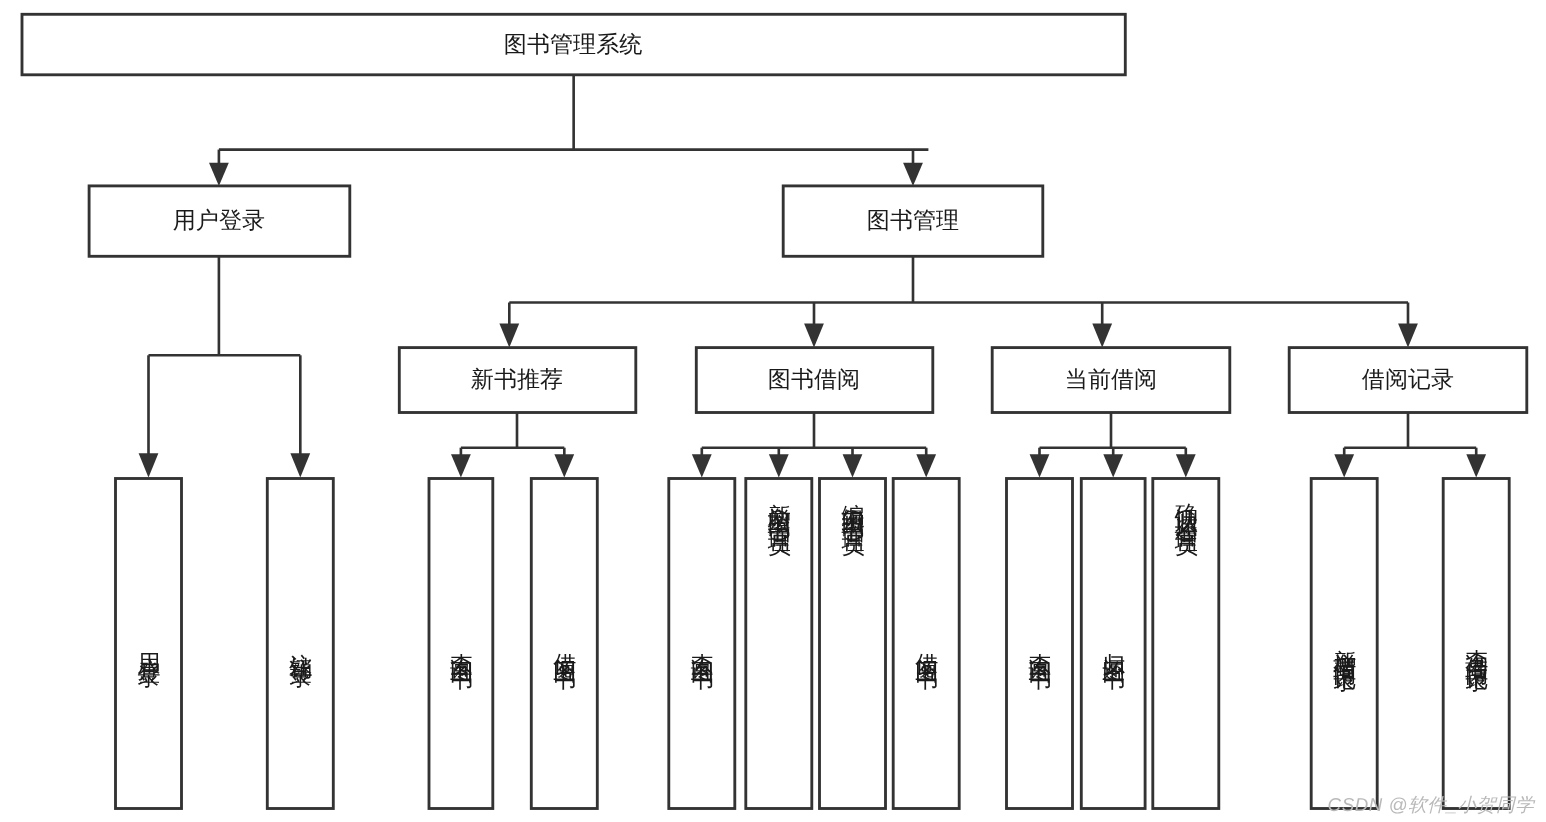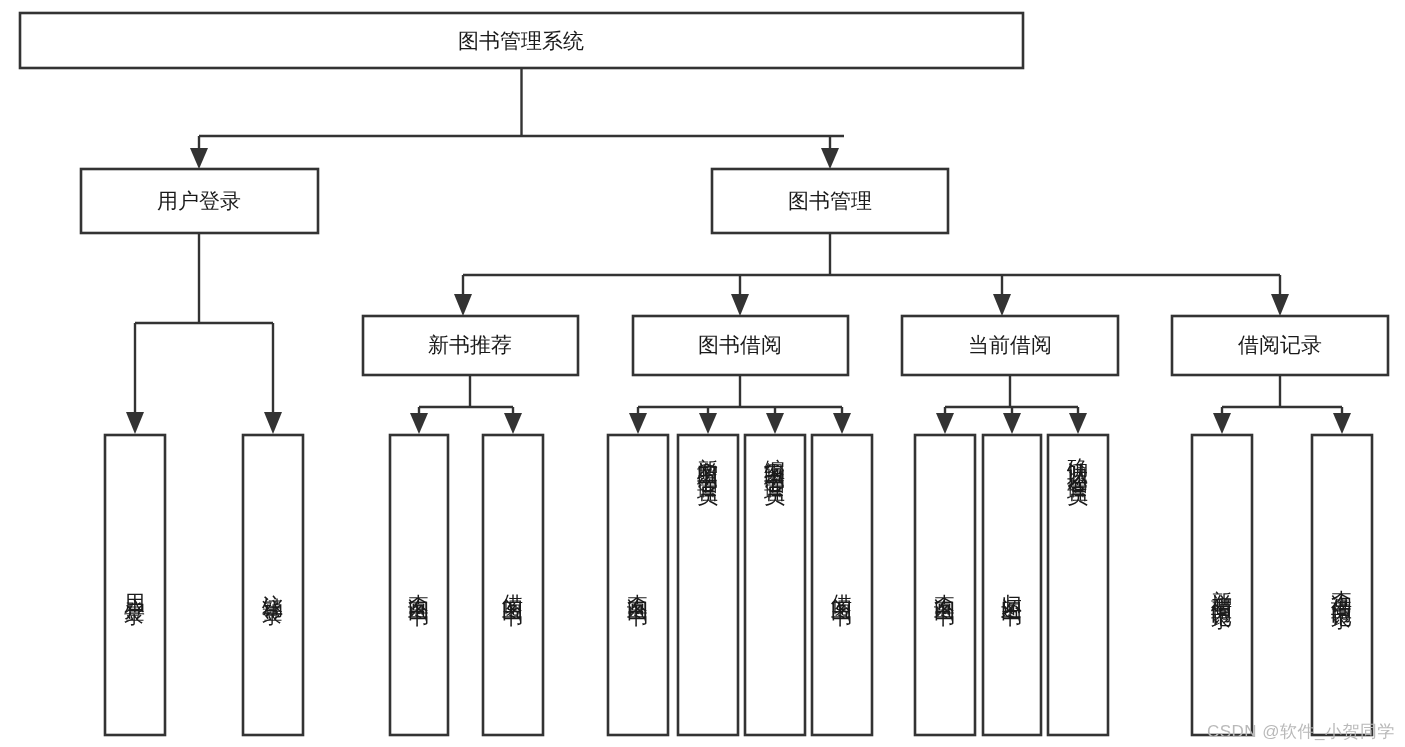--- a/index.html
+++ b/index.html
@@ -60,20 +60,21 @@
   .watermark {
     position: absolute;
     right: 10px;
     bottom: 4px;
     font-family: "Liberation Sans", sans-serif;
     font-size: 17px;
     color: #b9b9b9;
     letter-spacing: 0.5px;
     user-select: none;
     pointer-events: none;
+    font-style: italic;
   }
 </style>
 </head>
 <body>
 
 <div id="diagram-root">
 
   <svg class="flowchart" viewBox="0 0 1405 747" xmlns="http://www.w3.org/2000/svg">
 
     <g>

